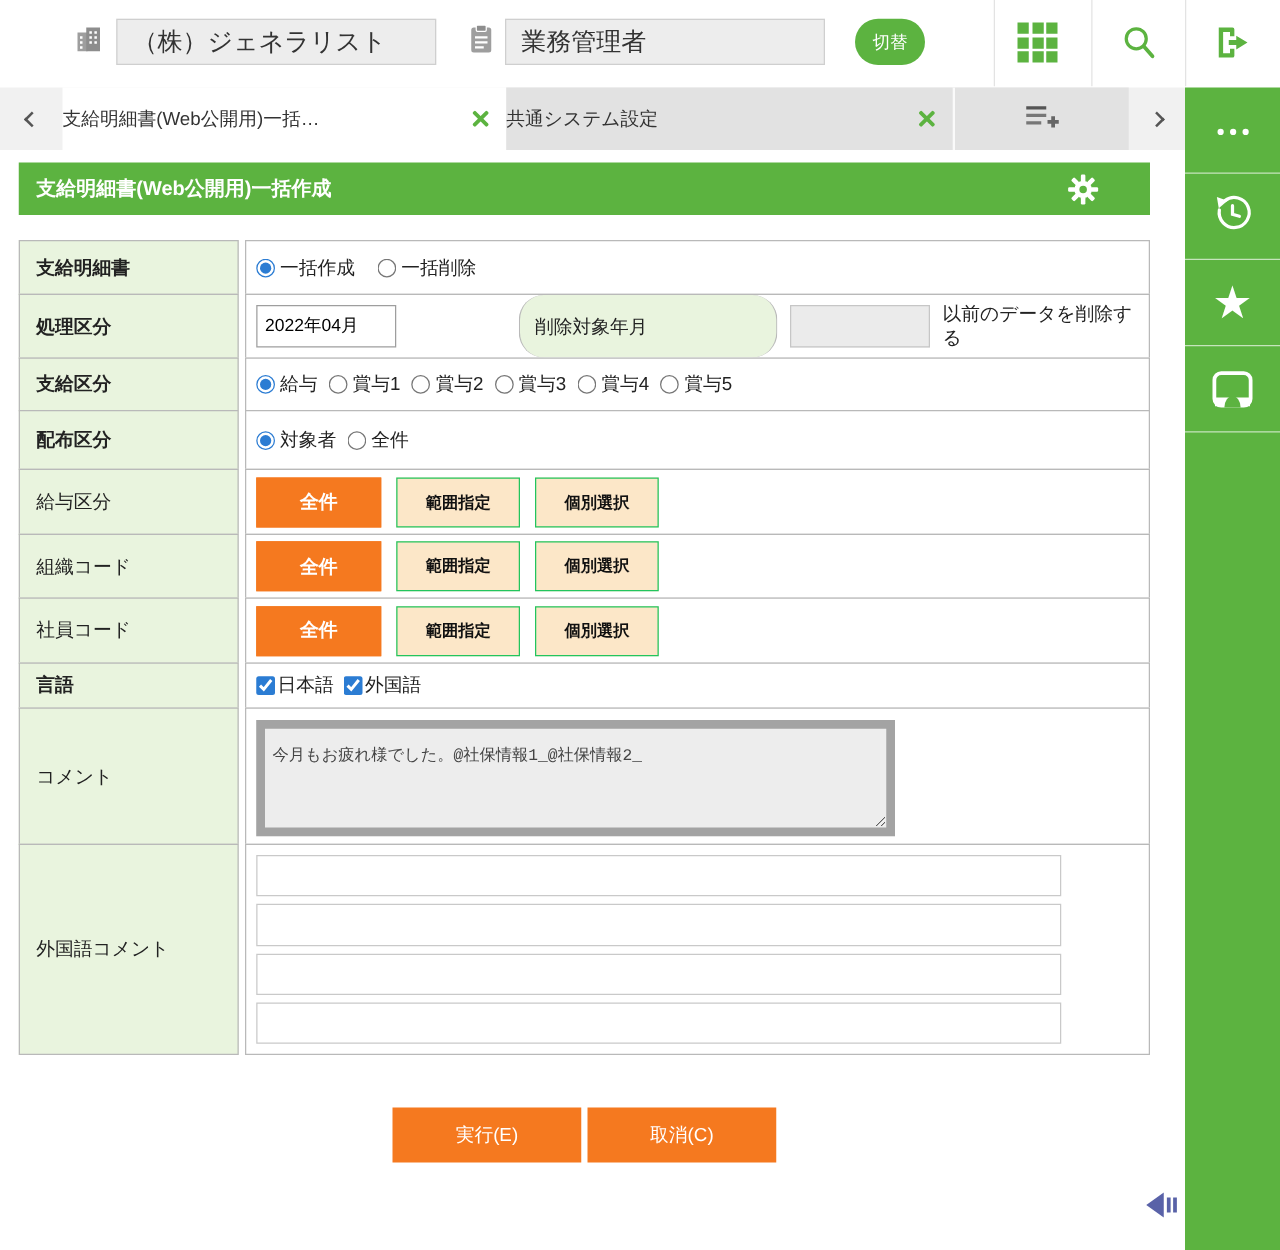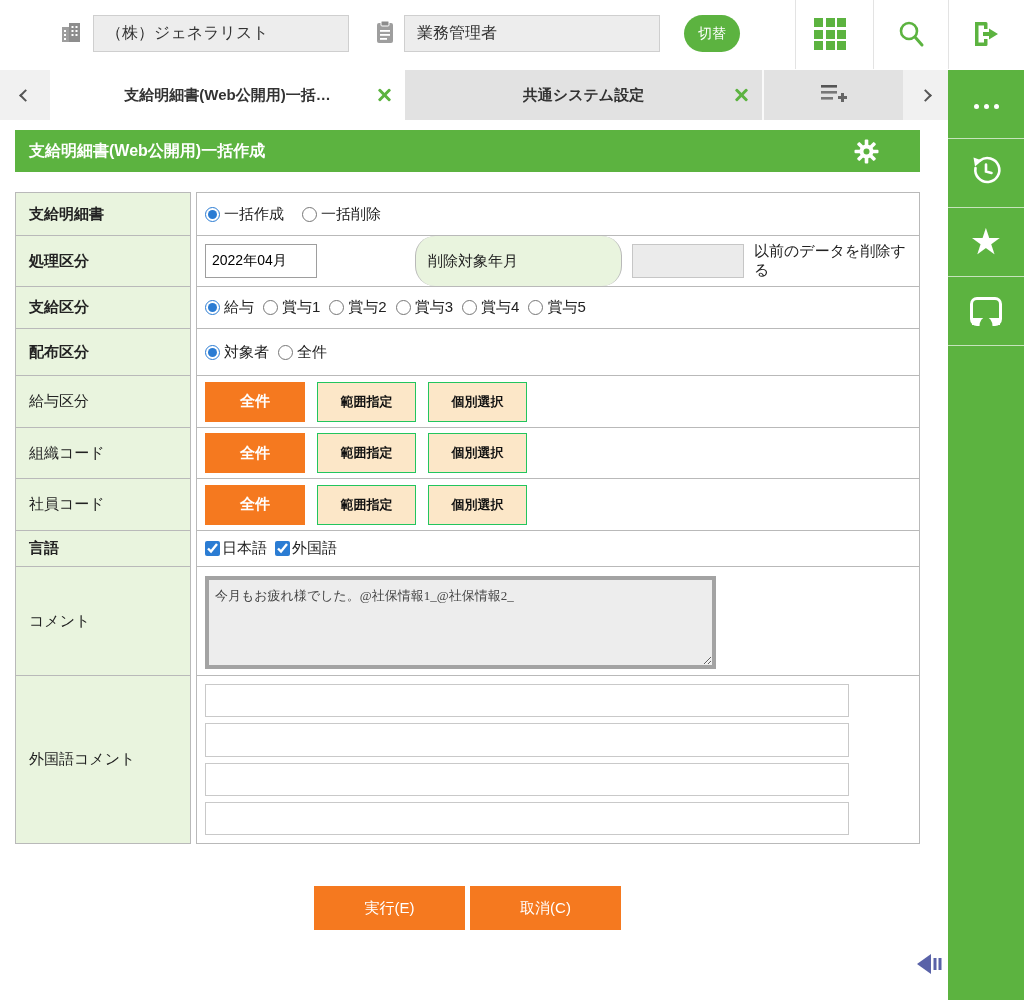--- a/index.html
+++ b/index.html
@@ -6,37 +6,37 @@
   html,body { margin:0; padding:0; }
   body {
     width:1024px; height:1000px; position:relative; overflow:hidden;
     background:#fff; font-family:"Liberation Sans", sans-serif; color:#222;
   }
   
   .topbar { position:absolute; left:0; top:0; width:1024px; height:69px; background:#fff; }
   .topbar-left { position:absolute; left:60px; top:15px; display:flex; align-items:center; }
   .hdr-input {
     height:37px; width:256px; background:#ededed; border:1px solid #cfcfcf; border-radius:0;
-    font-size:16px; color:#333; padding:0 12px; margin-left:9px; font-family:inherit;
+    font-size:20px; color:#333; padding:0 12px; margin-left:9px; font-family:inherit;
   }
   .switch-btn {
     margin-left:24px; width:56px; height:37px; border:none; border-radius:19px;
     background:var(--green); color:#fff; font-size:14px; cursor:pointer; font-family:inherit;
   }
   .hd { position:absolute; top:0; height:69px; width:1px; background:#e3e3e3; }
   .grid-icon { position:absolute; left:814px; top:18px; display:grid; grid-template-columns:repeat(3,9px); grid-gap:2.5px; cursor:pointer; }
   .grid-icon i { width:9px; height:9px; background:var(--green); display:block; }
   .hicon { position:absolute; cursor:pointer; }
   
   .tabbar { position:absolute; left:0; top:70px; width:948px; height:50px; background:#f1f1f1; display:flex; }
   .tab-nav { width:50px; display:flex; align-items:center; justify-content:center; cursor:pointer; }
   .tab-nav.right { width:45px; }
   .chev { display:block; width:9px; height:9px; border-left:2px solid #555; border-bottom:2px solid #555; transform:rotate(45deg); }
   .chev.right { transform:rotate(225deg); }
-  .tab { display:flex; align-items:center; justify-content:center; position:relative; cursor:pointer;font-weight:bold; }
+  .tab { display:flex; align-items:center; position:relative; cursor:pointer; }
   .tab.active { width:355px; background:#fff; }
   .tab.inactive { width:357px; background:#e2e2e2; }
   .tab-label { font-size:15px; color:#333; max-width:285px; white-space:nowrap; overflow:hidden; }
   .close-x { position:absolute; right:13px; top:17px; width:16px; height:16px; cursor:pointer; }
   .close-x::before, .close-x::after {
     content:""; position:absolute; left:7px; top:0; width:3px; height:16px; background:var(--green); border-radius:1px;
   }
   .close-x::before { transform:rotate(45deg); }
   .close-x::after  { transform:rotate(-45deg); }
   .tab-add-zone { width:141px; background:#e2e2e2; display:flex; align-items:center; justify-content:center; border-left:2px solid #fafafa; cursor:pointer; }
@@ -74,22 +74,22 @@
   .btn-all {
     width:100px; height:40px; background:var(--orange); border:1px solid var(--orange); color:#fff;
     font-weight:bold; font-size:15px; margin-right:12px; cursor:pointer; font-family:inherit;
   }
   .btn-light {
     width:99px; height:40px; background:#fce7c8; border:1px solid #22c55e; color:#111;
     font-weight:bold; font-size:13px; margin-right:12px; cursor:pointer; font-family:inherit;
   }
   .fc.comment { align-items:flex-start; padding-top:9px; }
   .comment-area {
-    width:511px; height:93px; background:#ededed; border:4px solid #a3a3a3; resize:both;
-    font-size:13px; color:#444; padding:7px 6px; font-family:Liberation Serif, serif;
+    width:511px; height:93px; background:#ededed; border:7px solid #a3a3a3; resize:both;
+    font-size:13px; color:#444; padding:12px 6px; font-family:Liberation Mono, monospace;
   }
   .fc.foreign { flex-direction:column; align-items:flex-start; justify-content:center; padding:5px 0 5px 8px; }
   .f-input { width:644px; height:37px; margin:3px 0; border:1px solid #c9c9c9; font-size:14px; padding:0 6px; font-family:inherit; background:#fff; }
   
   .actions { position:absolute; left:15px; top:886px; width:905px; display:flex; justify-content:center; gap:5px; }
   .btn-primary {
     width:151px; height:44px; background:var(--orange); border:none; color:#fff; font-size:15px;
     cursor:pointer; font-family:inherit;
   }
   

